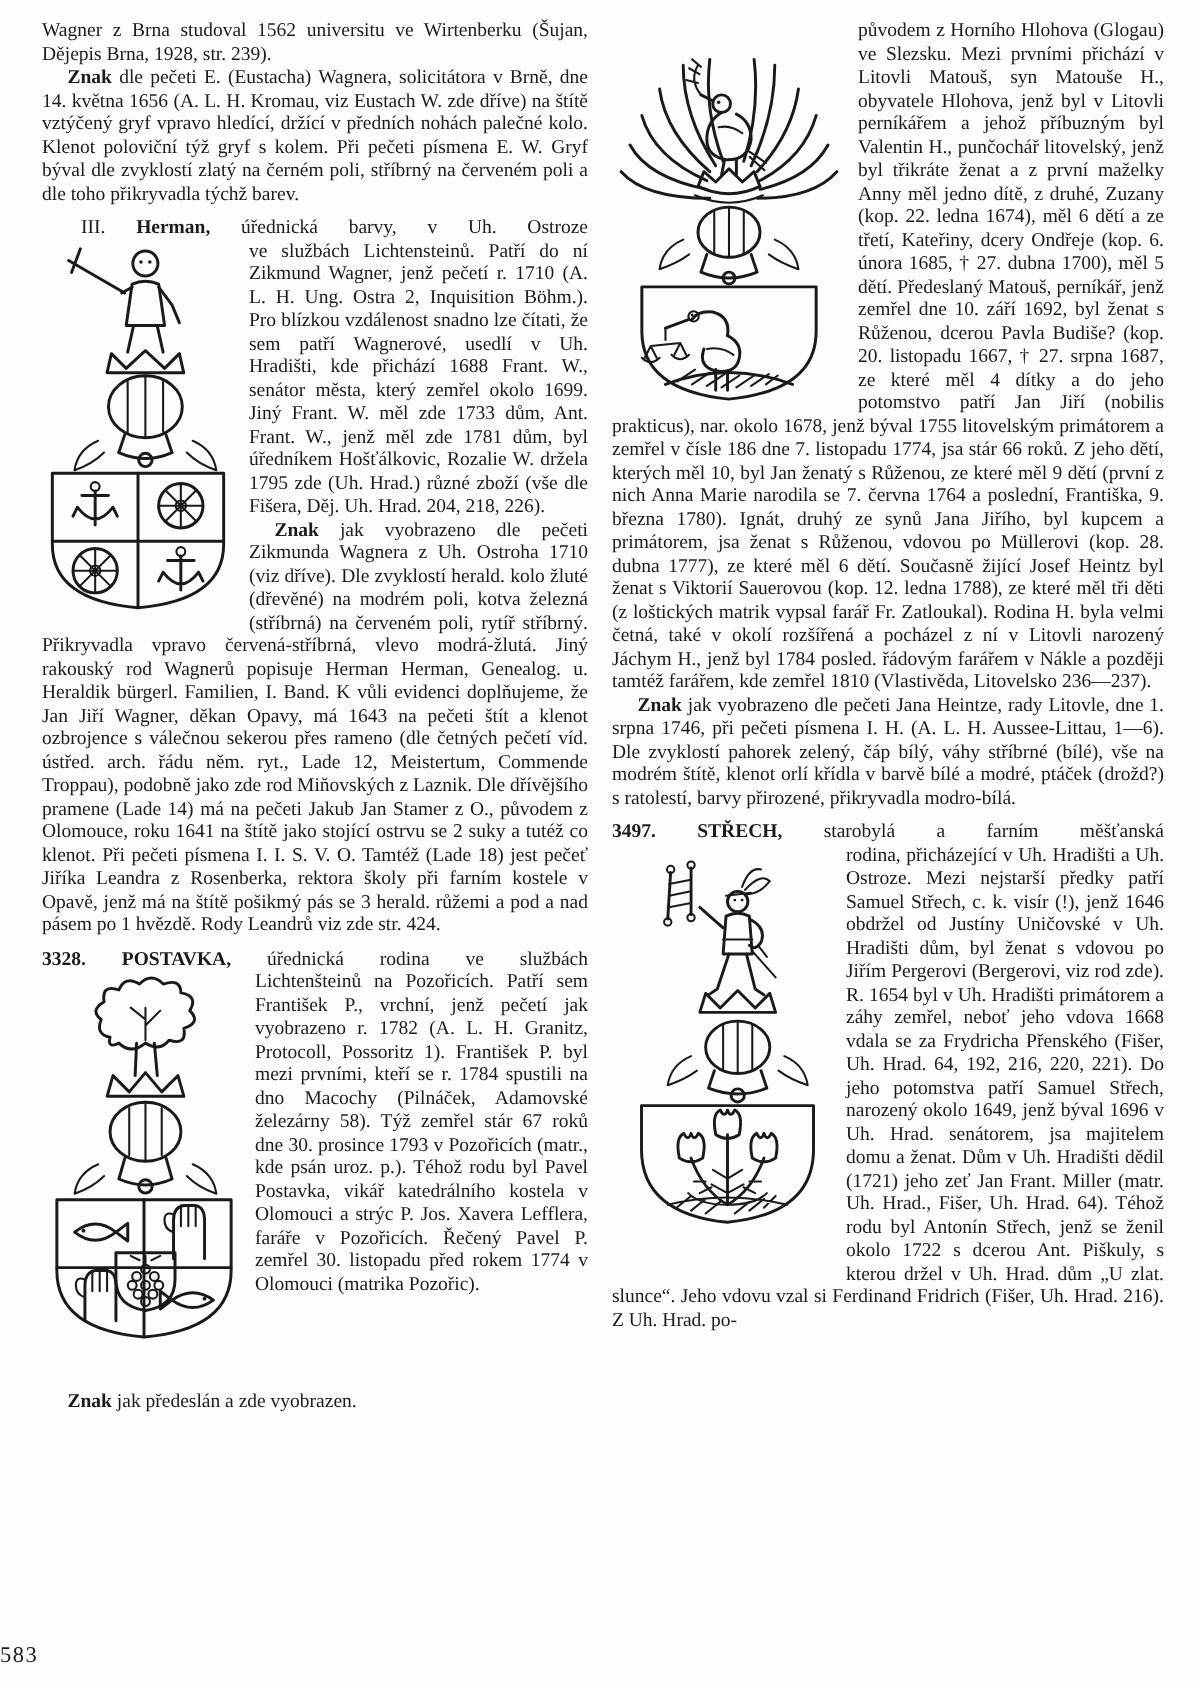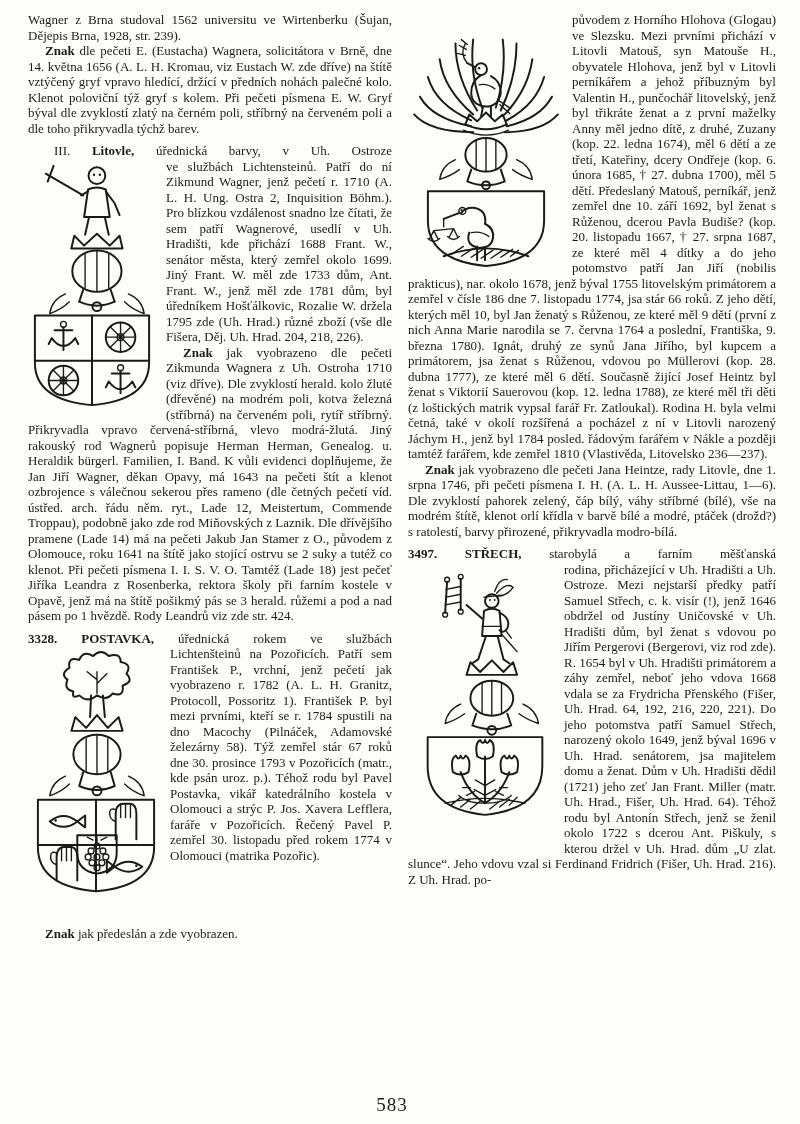--- a/index.html
+++ b/index.html
@@ -25,40 +25,40 @@
   .entry-head{text-align:justify;text-align-last:justify;}
   .entry-head .enum,.entry-head .ename{font-weight:bold;}
   .entry-head.roman .enum{font-weight:normal;}
   .entry-head.inset{padding-left:26px;}
   .arms{float:left;margin:3px 10px 2px 0;}
   .arms svg{display:block;}
   .arms-heintz{margin-right:8px;}
   .clear{clear:left;}
   .pageno{
     position:absolute;left:0;right:16px;bottom:12px;
-    text-align:center;font-size:19px;letter-spacing:1px;
+    text-align:left;font-size:15px;letter-spacing:1px;
   }
   svg .ln{fill:none;stroke:#1a1a1a;stroke-width:2;stroke-linecap:round;stroke-linejoin:round;}
   svg .thin{fill:none;stroke:#1a1a1a;stroke-width:1.4;stroke-linecap:round;stroke-linejoin:round;}
   svg .dot{fill:#1a1a1a;stroke:none;}
 </style>
 </head>
 <body>
 
 <div class="page">
   <div class="columns">
 
     <div class="col col-left">
 
       <p>Wagner z Brna studoval 1562 universitu ve Wirtenberku (Šujan, Dějepis Brna, 1928, str. 239).</p>
 
       <p class="indent"><b class="lead">Znak</b><span> dle pečeti E. (Eustacha) Wagnera, solicitátora v Brně, dne 14. května 1656 (A. L. H. Kromau, viz Eustach W. zde dříve) na štítě vztýčený gryf vpravo hledící, držící v předních nohách palečné kolo. Klenot poloviční týž gryf s kolem. Při pečeti písmena E. W. Gryf býval dle zvyklostí zlatý na černém poli, stříbrný na červeném poli a dle toho přikryvadla týchž barev.</span></p>
 
       <div class="entry">
-        <p class="entry-head roman inset"><span class="enum">III.</span> <b class="ename">Litovle,</b> <span>úřednická barvy, v Uh. Ostroze</span></p>
+        <p class="entry-head roman inset"><span class="enum">III.</span> <b class="ename">Herman,</b> <span>úřednická barvy, v Uh. Ostroze</span></p>
 
         <figure class="arms" role="img" style="margin:0 10px 2px 0;" aria-label="coat-of-arms-wagner-quartered-shield-anchors-and-wheels-knight-crest">
           <svg width="128" height="250" viewBox="0 0 130 252">
 
             <path class="ln" d="M18 14 L56 36"></path>
               <path class="ln" d="M26 6 L20 22"></path>
             <circle class="ln" cx="70" cy="16" r="8.5"></circle>
             <circle class="dot" cx="67" cy="15" r="1.2"></circle>
               <circle class="dot" cx="73" cy="15" r="1.2"></circle>
             <path class="ln" d="M61 30 Q70 26 79 30 L83 58 L57 58 Z"></path>
@@ -93,21 +93,21 @@
             <path class="ln" d="M85 217 H103 M94 214 V237 M82 225 Q94 241 106 225 M82 225 L79 231 M106 225 L109 231"></path>
           </svg>
         </figure>
 
         <p>ve službách Lichtensteinů. Patří do ní Zikmund Wagner, jenž pečetí r. 1710 (A. L. H. Ung. Ostra 2, Inquisition Böhm.). Pro blízkou vzdálenost snadno lze čítati, že sem patří Wagnerové, usedlí v Uh. Hradišti, kde přichází 1688 Frant. W., senátor města, který zemřel okolo 1699. Jiný Frant. W. měl zde 1733 dům, Ant. Frant. W., jenž měl zde 1781 dům, byl úředníkem Hošťálkovic, Rozalie W. držela 1795 zde (Uh. Hrad.) různé zboží (vše dle Fišera, Děj. Uh. Hrad. 204, 218, 226).</p>
 
         <p class="indent"><b class="lead">Znak</b><span> jak vyobrazeno dle pečeti Zikmunda Wagnera z Uh. Ostroha 1710 (viz dříve). Dle zvyklostí herald. kolo žluté (dřevěné) na modrém poli, kotva železná (stříbrná) na červeném poli, rytíř stříbrný. Přikryvadla vpravo červená-stříbrná, vlevo modrá-žlutá. Jiný rakouský rod Wagnerů popisuje Herman Herman, Genealog. u. Heraldik bürgerl. Familien, I. Band. K vůli evidenci doplňujeme, že Jan Jiří Wagner, děkan Opavy, má 1643 na pečeti štít a klenot ozbrojence s válečnou sekerou přes rameno (dle četných pečetí víd. ústřed. arch. řádu něm. ryt., Lade 12, Meistertum, Commende Troppau), podobně jako zde rod Miňovských z Laznik. Dle dřívějšího pramene (Lade 14) má na pečeti Jakub Jan Stamer z O., původem z Olomouce, roku 1641 na štítě jako stojící ostrvu se 2 suky a tutéž co klenot. Při pečeti písmena I. I. S. V. O. Tamtéž (Lade 18) jest pečeť Jiříka Leandra z Rosenberka, rektora školy při farním kostele v Opavě, jenž má na štítě pošikmý pás se 3 herald. růžemi a pod a nad pásem po 1 hvězdě. Rody Leandrů viz zde str. 424.</span></p>
       </div>
 
       <div class="entry">
-        <p class="entry-head"><b class="enum">3328.</b> <b class="ename">POSTAVKA,</b> <span>úřednická rokem ve službách</span></p>
+        <p class="entry-head"><b class="enum">3328.</b> <b class="ename">POSTAVKA,</b> <span>úřednická rodina ve službách</span></p>
 
         <figure class="arms" role="img" style="margin:2px 10px 2px 4px;" aria-label="coat-of-arms-postavka-quartered-shield-fish-and-hands-grape-escutcheon-tree-crest">
           <svg width="128" height="276" viewBox="0 0 130 280">
 
             <path class="ln" d="M42 44 Q32 42 36 32 Q28 26 38 20 Q36 8 48 12 Q52 2 62 8 Q70 0 78 8 Q90 4 90 14 Q102 16 96 26 Q104 34 92 38 Q94 50 82 46 Q76 54 66 48 Q56 56 48 48 Q40 52 42 44 Z"></path>
             <path class="thin" d="M66 46 V24 M66 32 L56 24 M66 36 L76 26"></path>
             <path class="ln" d="M60 48 L59 70 M72 48 L74 70"></path>
 
             <path class="ln" d="M40 84 L44 70 L55 81 L66 68 L77 81 L88 70 L92 84 Z"></path>
 

